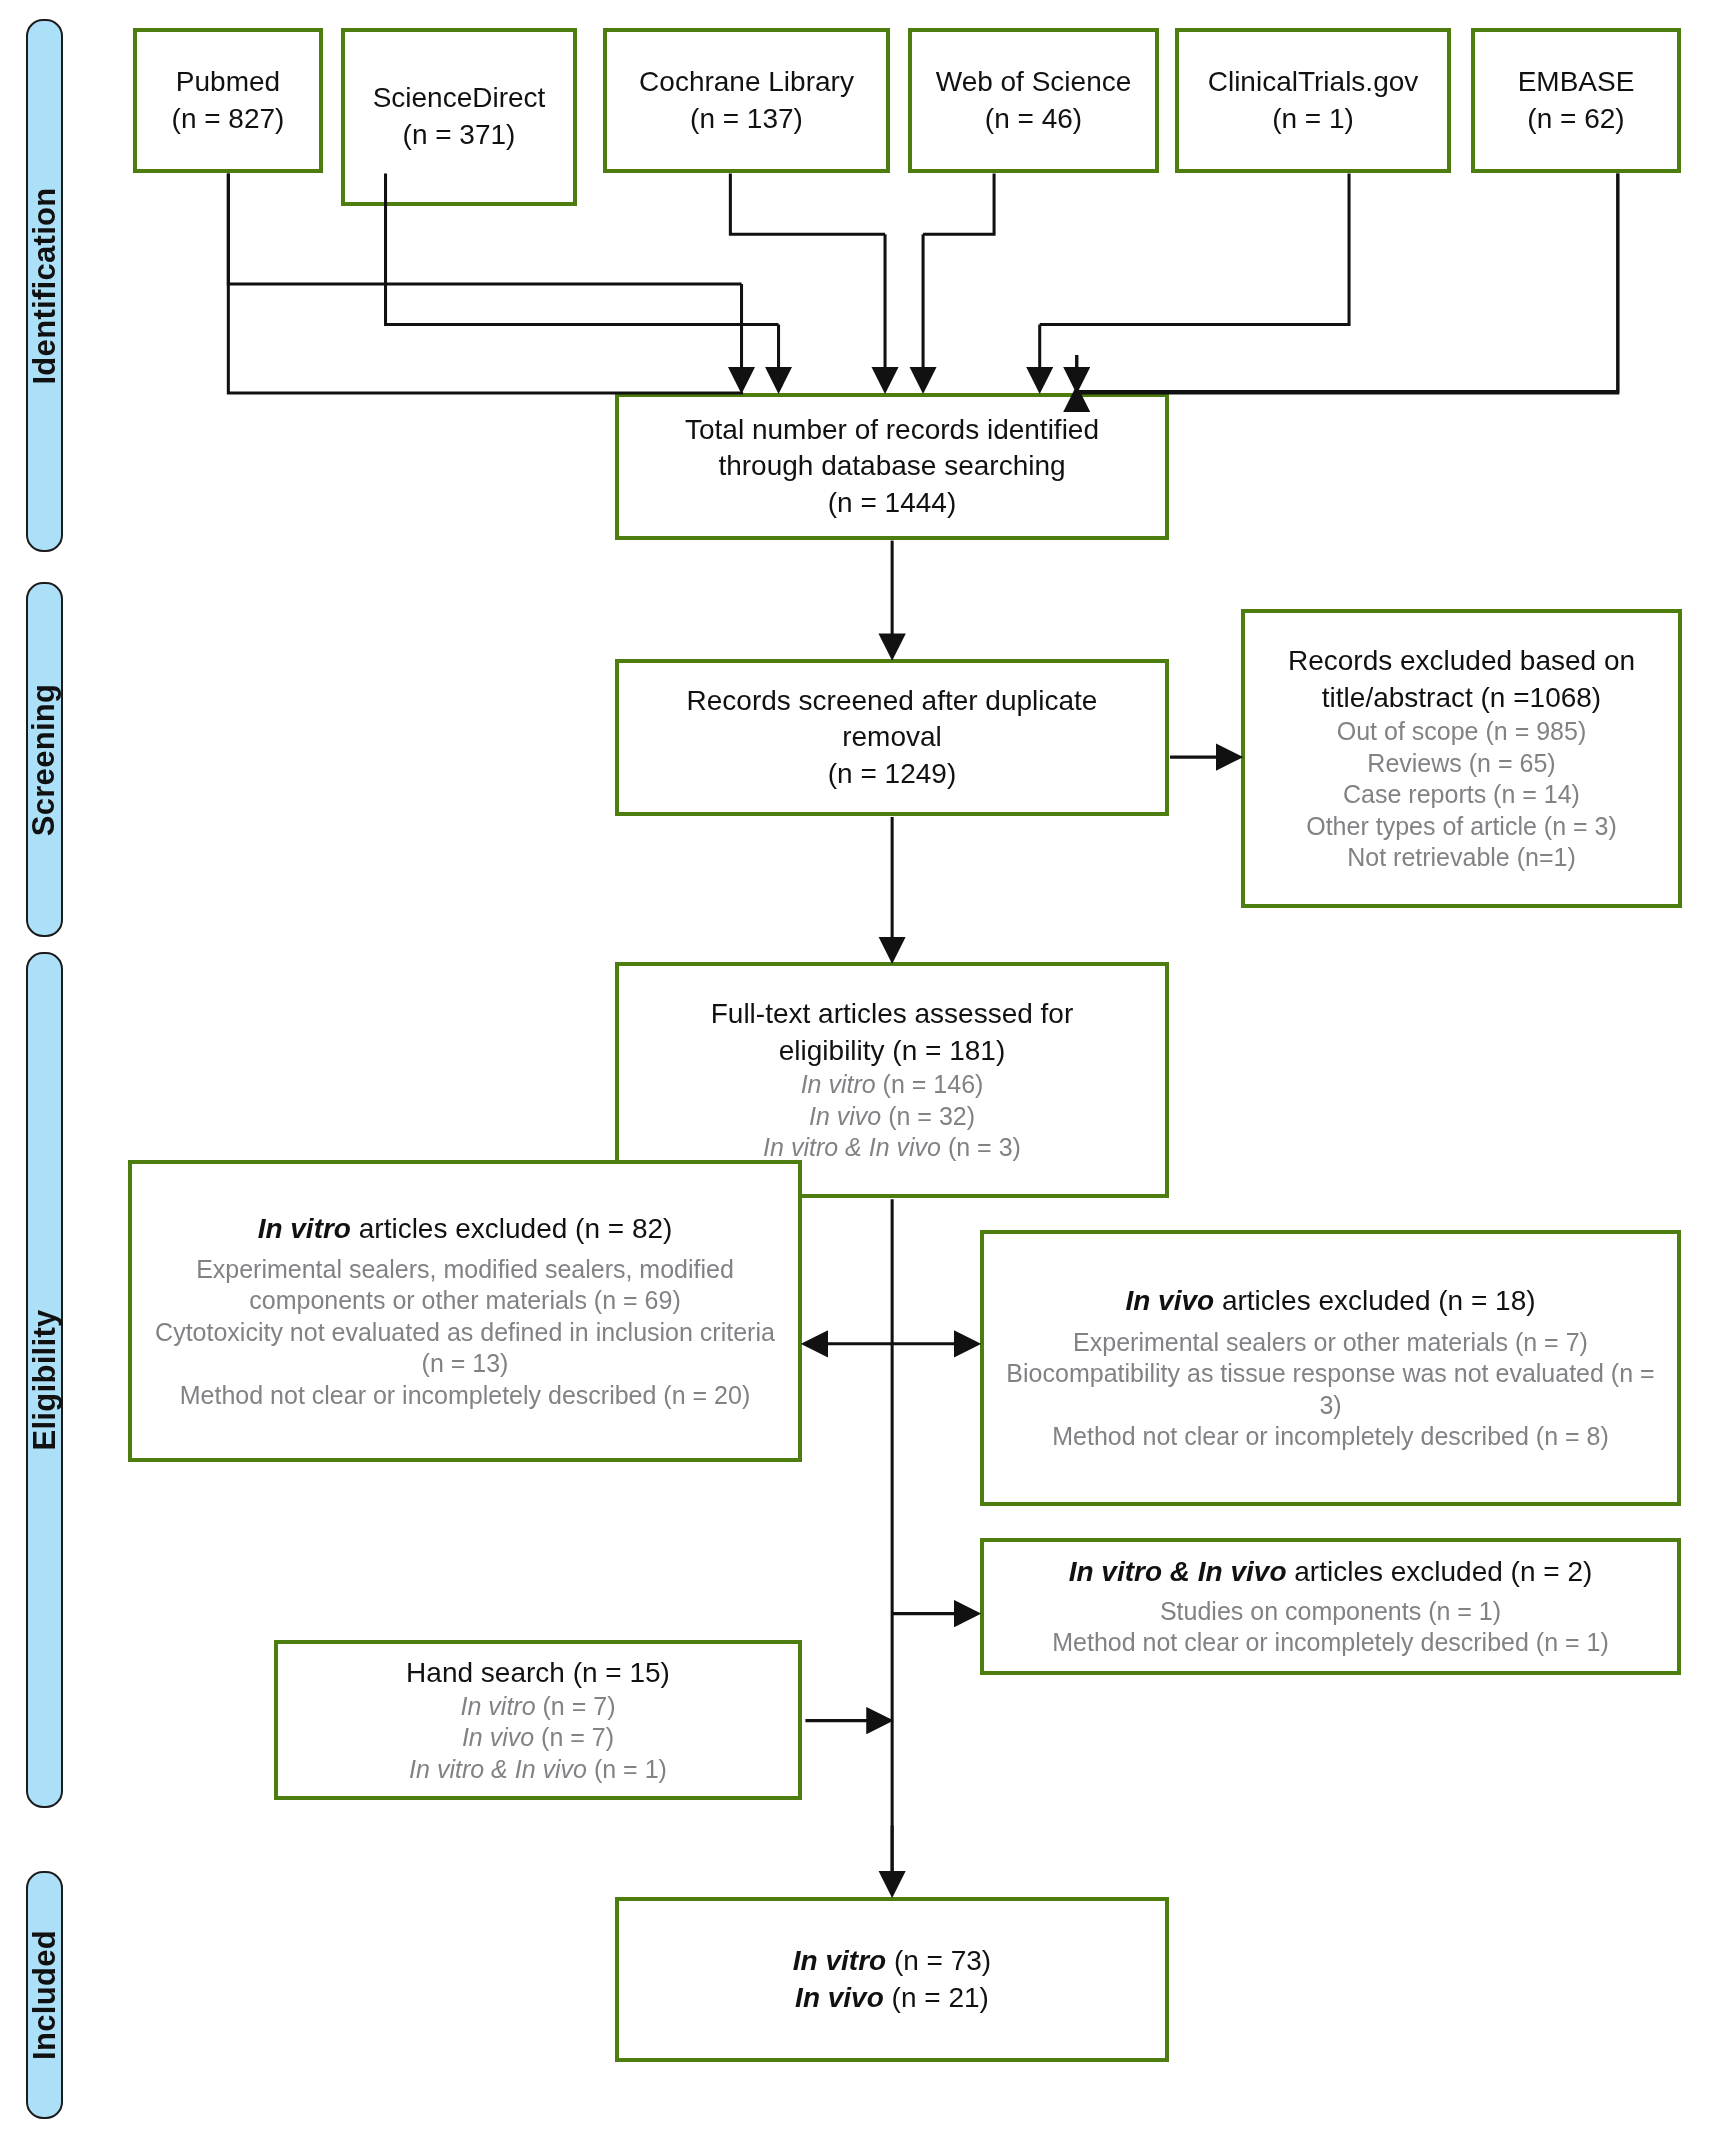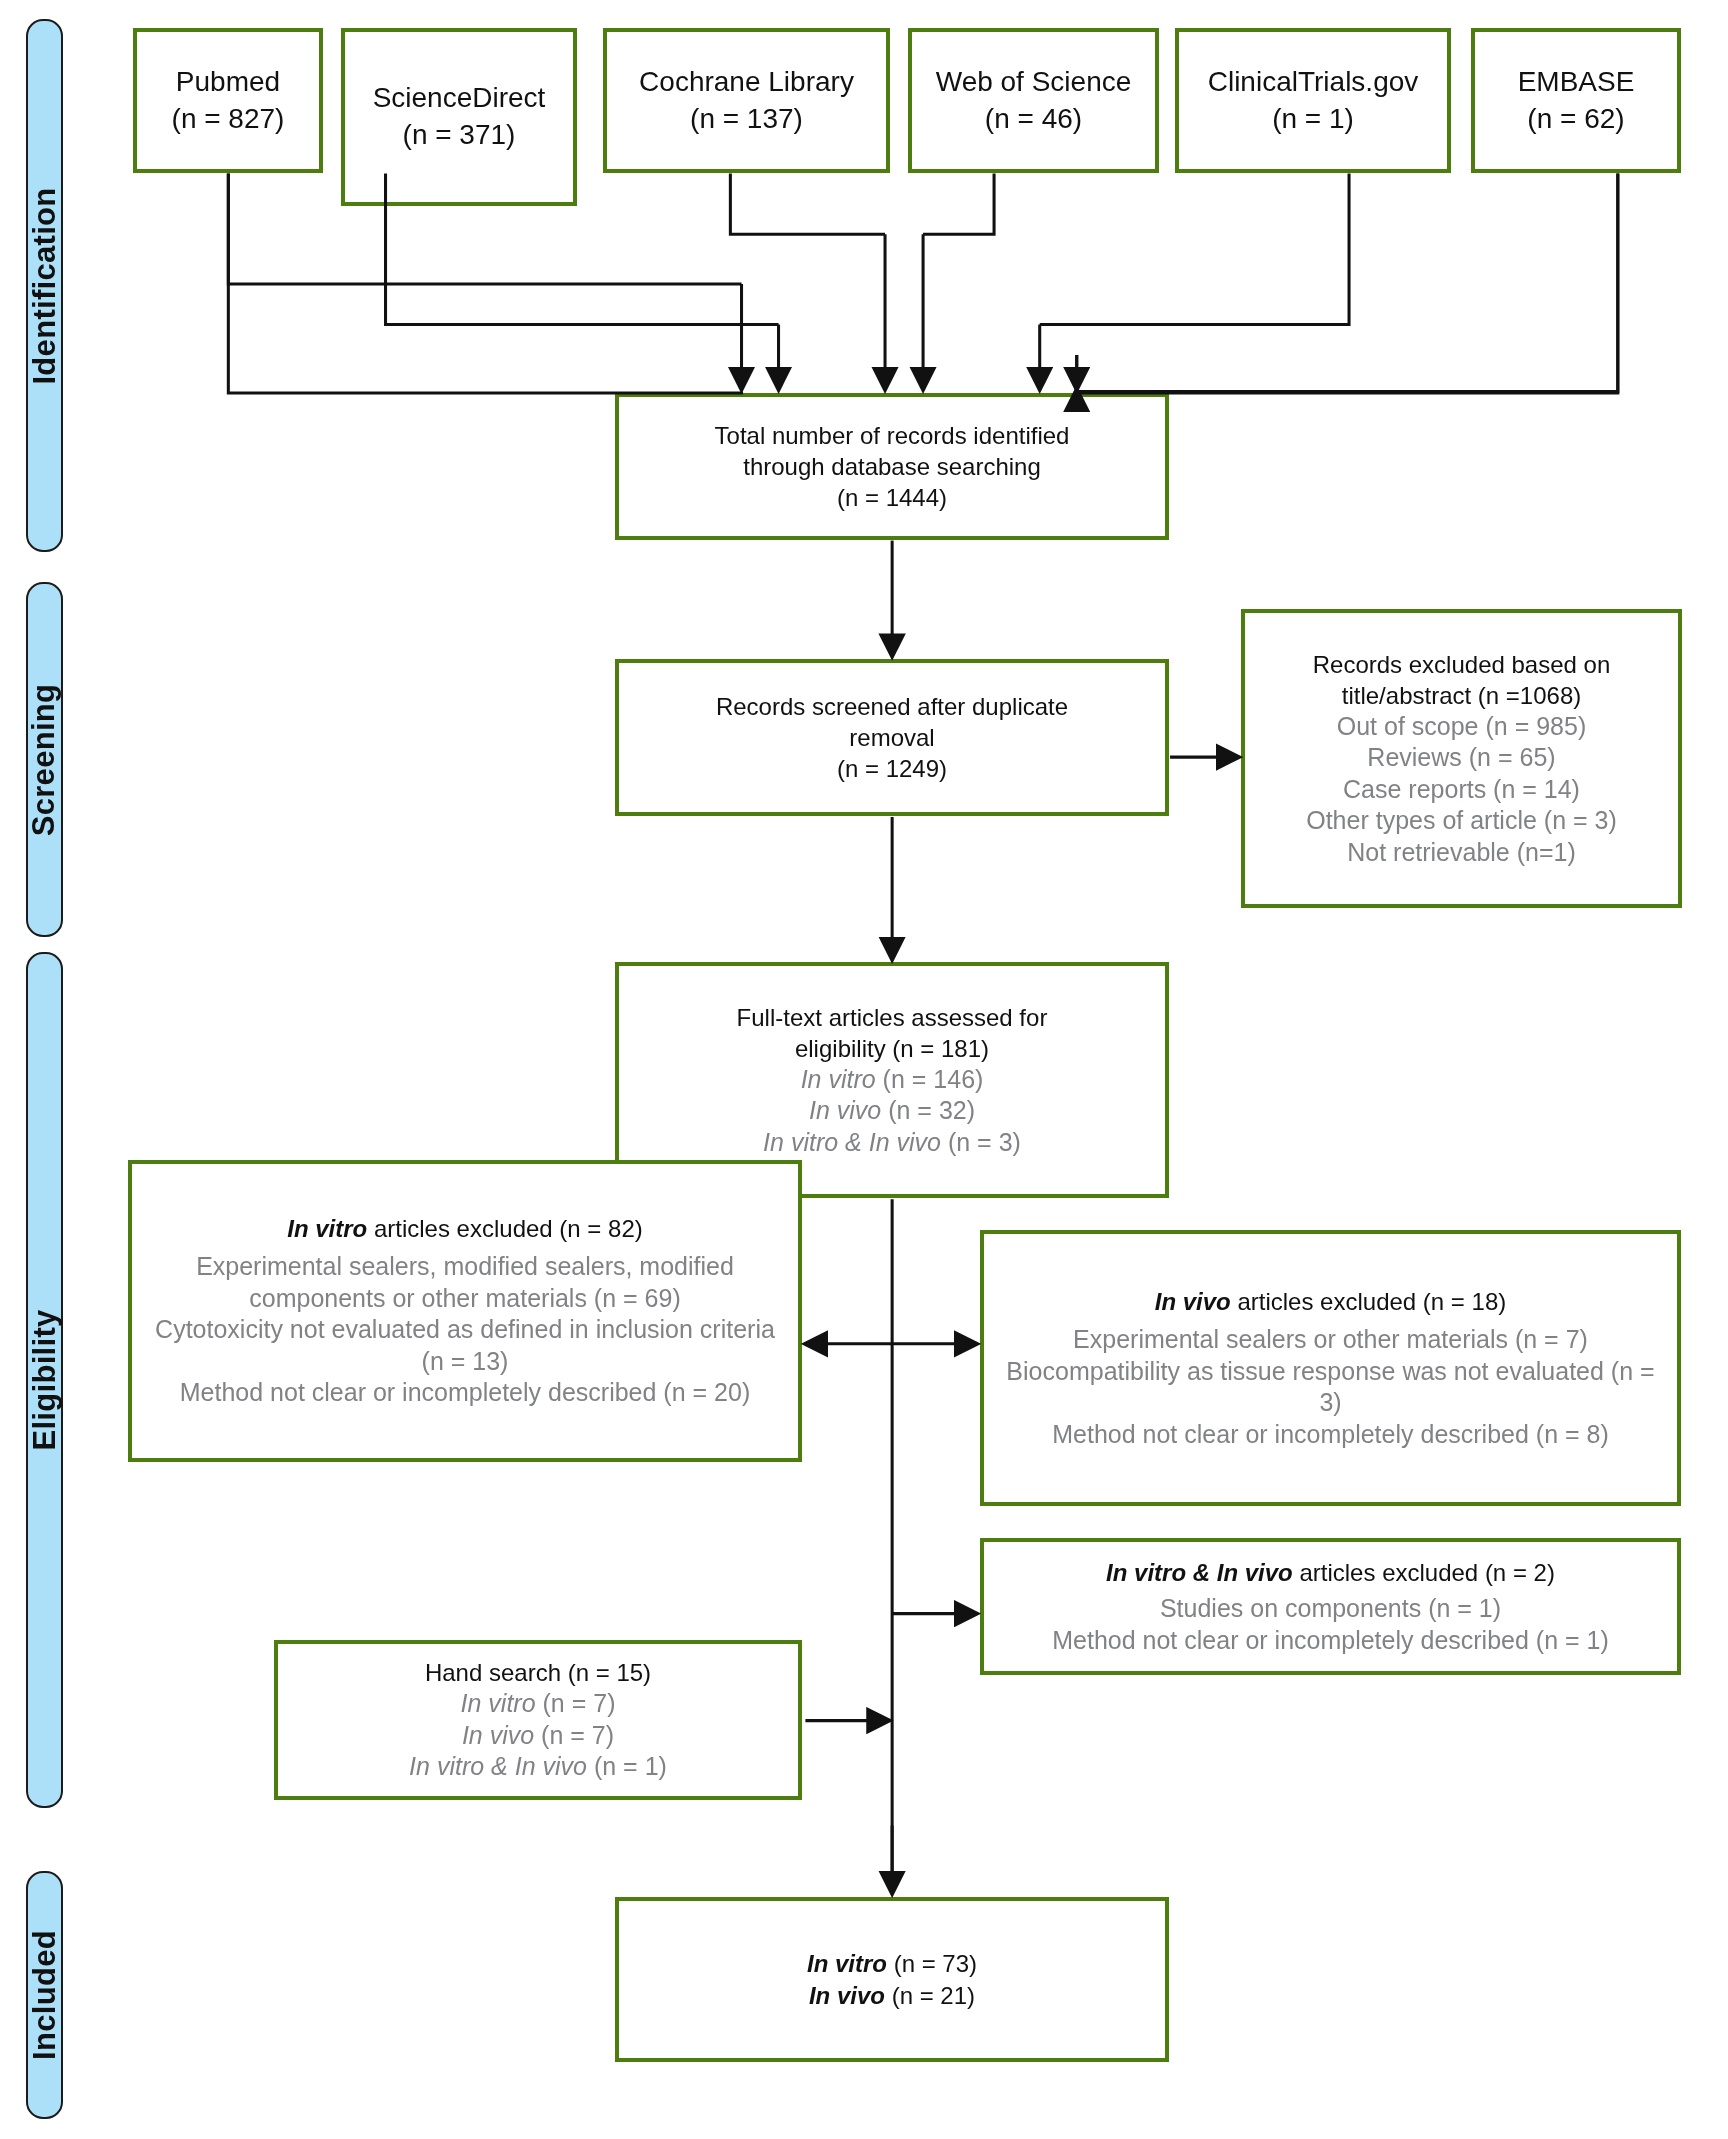--- a/index.html
+++ b/index.html
@@ -42,21 +42,21 @@
     box-sizing:border-box;
     display:flex;
     flex-direction:column;
     align-items:center;
     justify-content:center;
     text-align:center;
     padding:5px 7px;
     color:#111111;
   }
   .box .ttl{
-    font-size:24px;
+    font-size:28px;
     line-height:1.30;
     color:#111111;
   }
   .box .sub{
     font-size:25px;
     line-height:1.26;
     color:#808285;
   }
   .it{font-style:italic;}
   .bld{font-weight:bold;}

